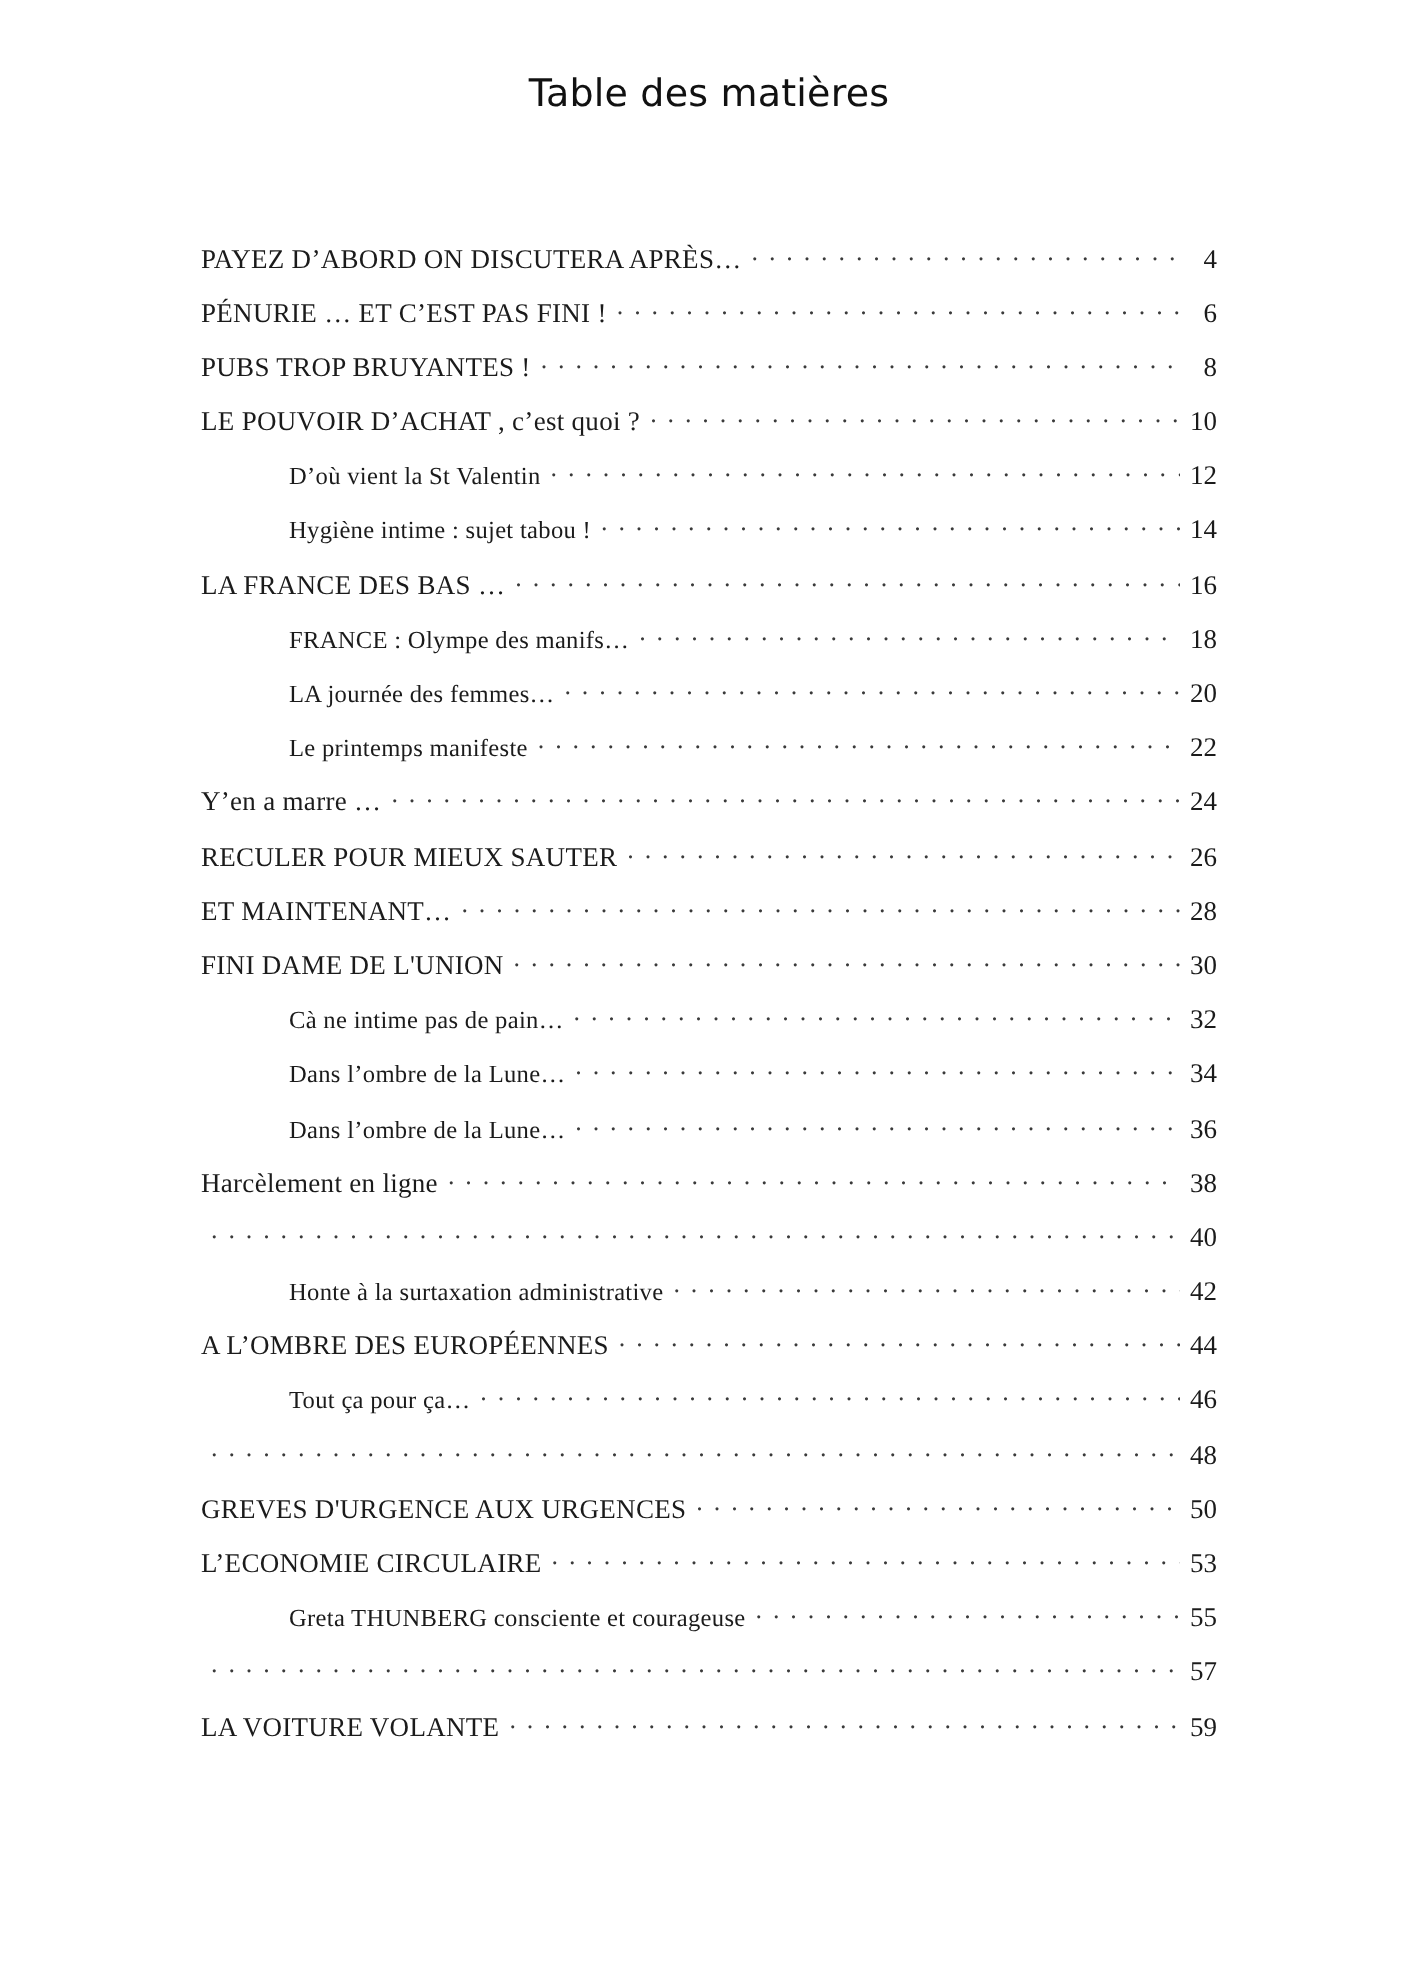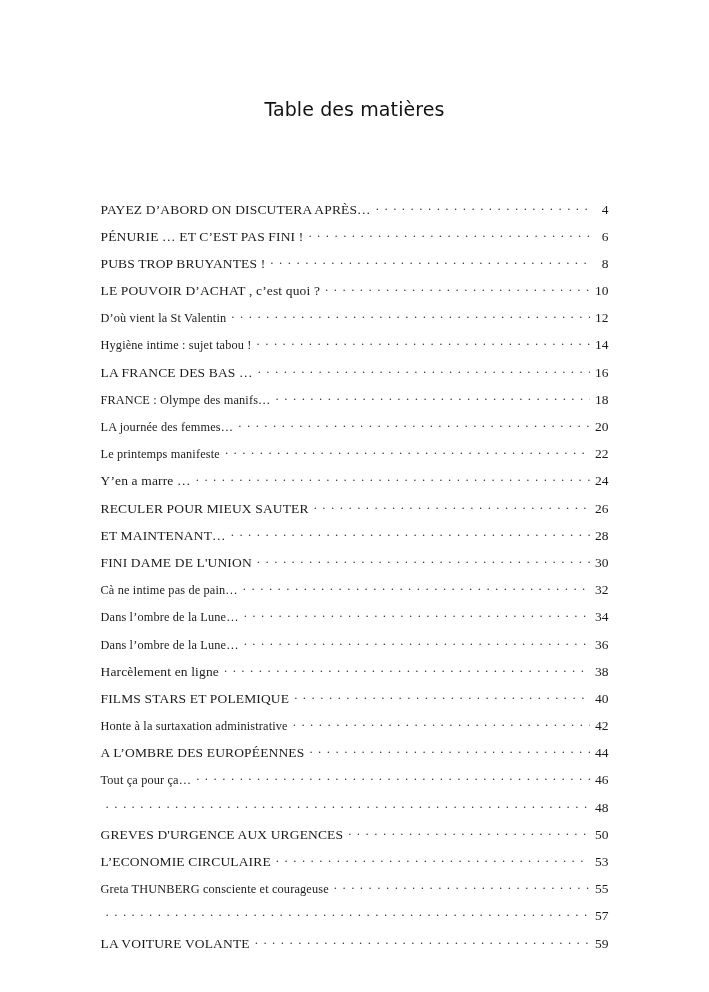--- a/index.html
+++ b/index.html
@@ -22,22 +22,22 @@
     padding: 0;
     position: relative;
   }
   .toc-title {
     text-align: center;
     font-family: "DejaVu Sans", sans-serif;
     font-size: 19px;
     font-weight: 400;
     letter-spacing: 0.1px;
     color: #111111;
-    margin: 18px;
-    padding-top: 80px;
+    margin: 0;
+    padding-top: 36px;
   }
   .toc-list {
     margin: 0;
     padding: 0;
     list-style: none;
     padding-top: 62px;
   }
   .toc-entry {
     display: flex;
     align-items: baseline;
@@ -47,20 +47,21 @@
     font-size: 13.5px;
     color: #1b1b1b;
     white-space: nowrap;
   }
   .toc-entry .label {
     flex: 0 0 auto;
     letter-spacing: 0.15px;
   }
   .toc-entry.small .label {
     font-size: 12.3px;
+    margin-left: 44px;
   }
   .toc-entry .leader {
     flex: 1 1 auto;
     overflow: hidden;
     margin: 0 3px 0 5px;
     position: relative;
     height: 1em;
   }
   .toc-entry .leader::before {
     content: ". . . . . . . . . . . . . . . . . . . . . . . . . . . . . . . . . . . . . . . . . . . . . . . . . . . . . . . . . . . . . . . . . . . . . . . . . . . . . . . . . . . . . .";
@@ -169,21 +170,20 @@
         <span class="label">Dans l’ombre de la Lune…</span>
         <span class="leader"></span>
         <span class="page-num">36</span>
       </li>
       <li class="toc-entry">
         <span class="label">Harcèlement en ligne</span>
         <span class="leader"></span>
         <span class="page-num">38</span>
       </li>
       <li class="toc-entry">
-        <span class="label">FILMS STARS ET POLEMIQUE</span>
         <span class="leader"></span>
         <span class="page-num">40</span>
       </li>
       <li class="toc-entry small">
         <span class="label">Honte à la surtaxation administrative</span>
         <span class="leader"></span>
         <span class="page-num">42</span>
       </li>
       <li class="toc-entry">
         <span class="label">A L’OMBRE DES EUROPÉENNES</span>

